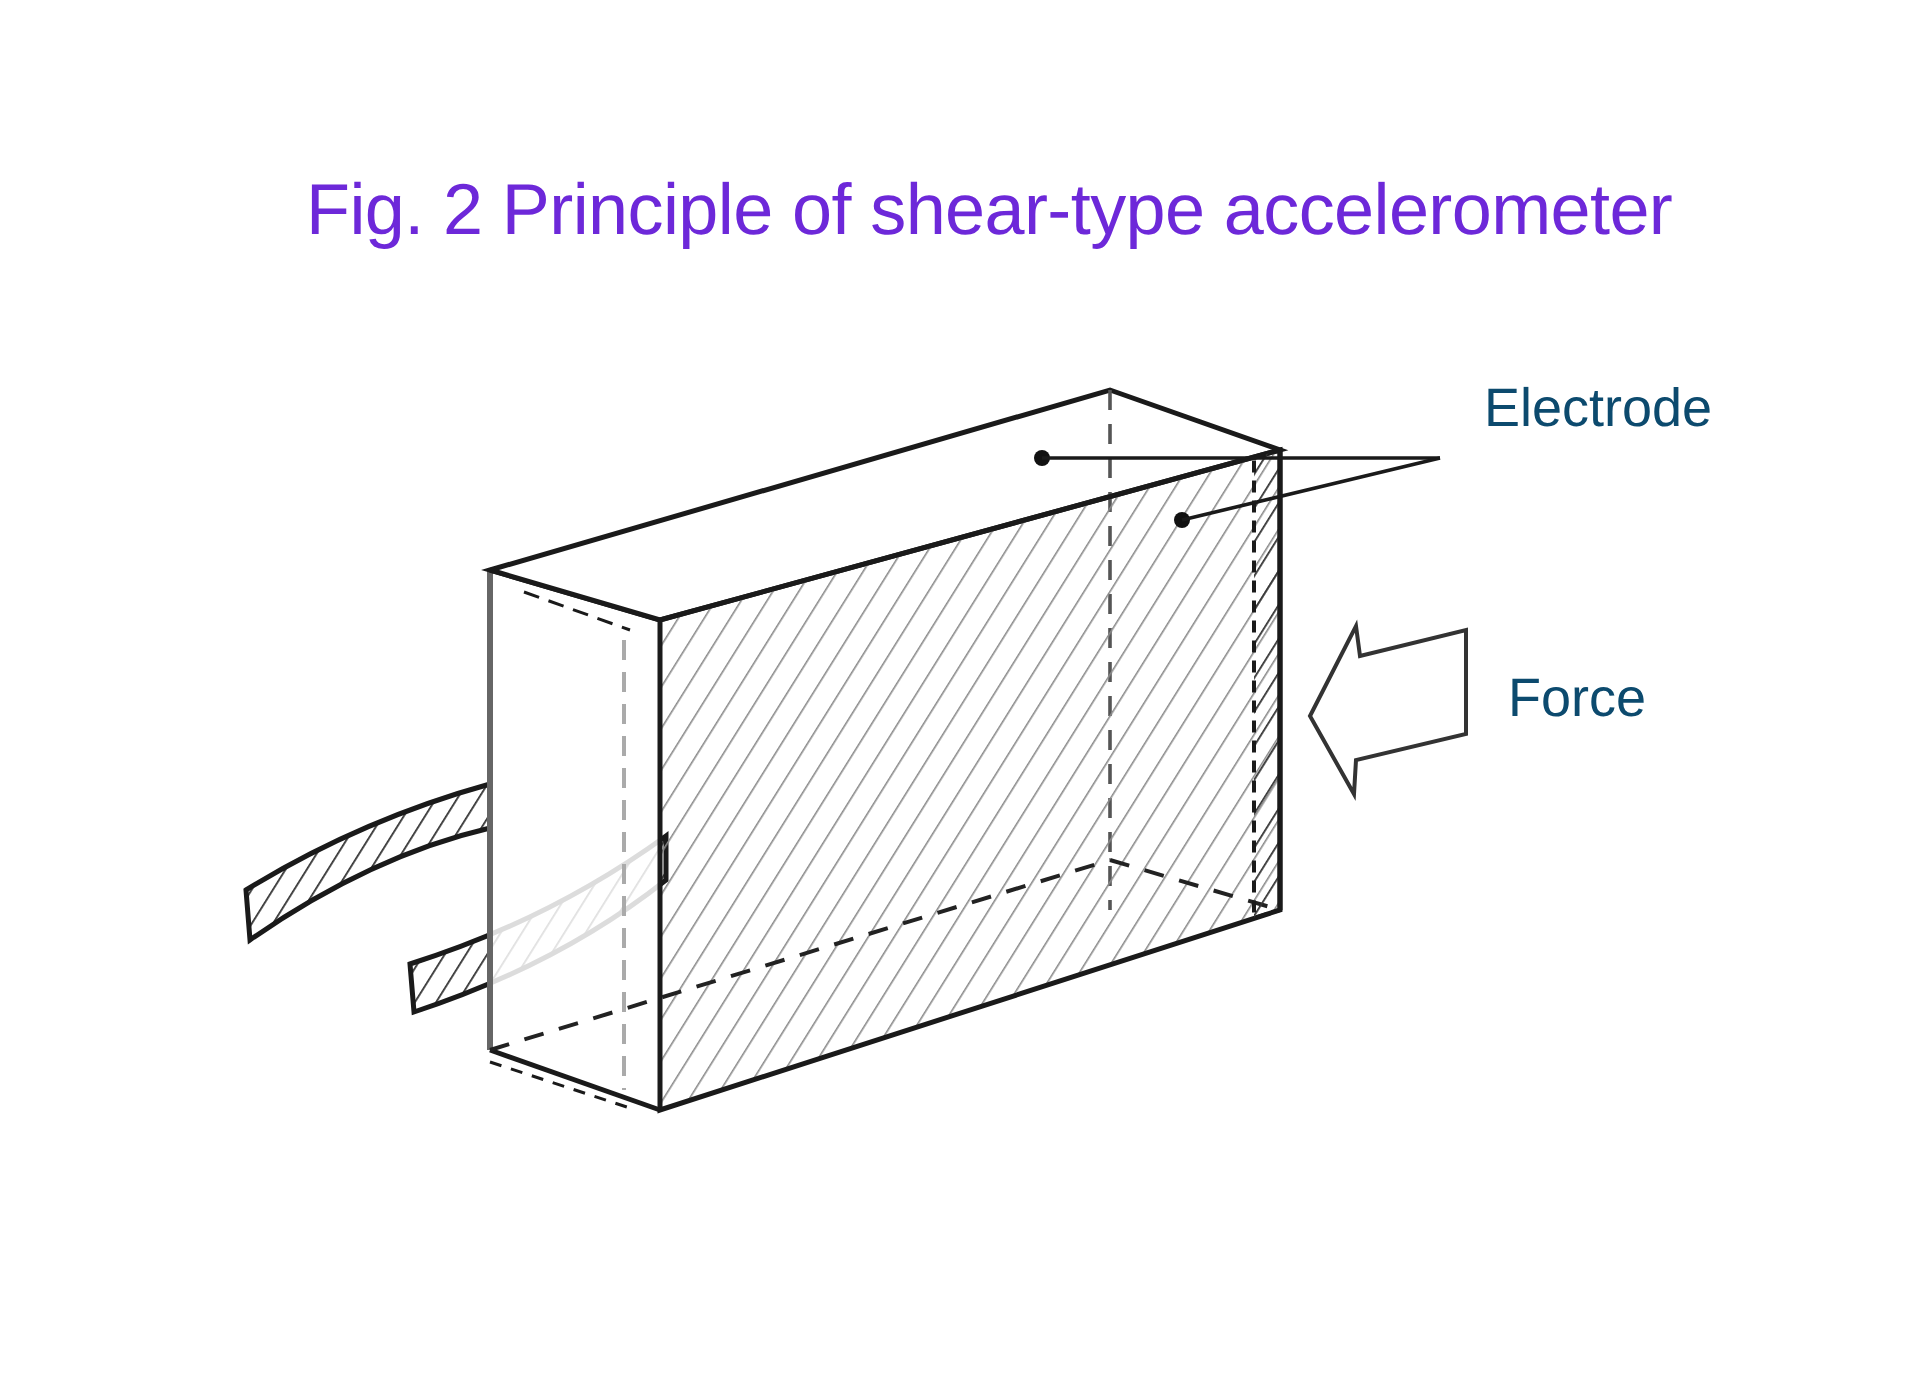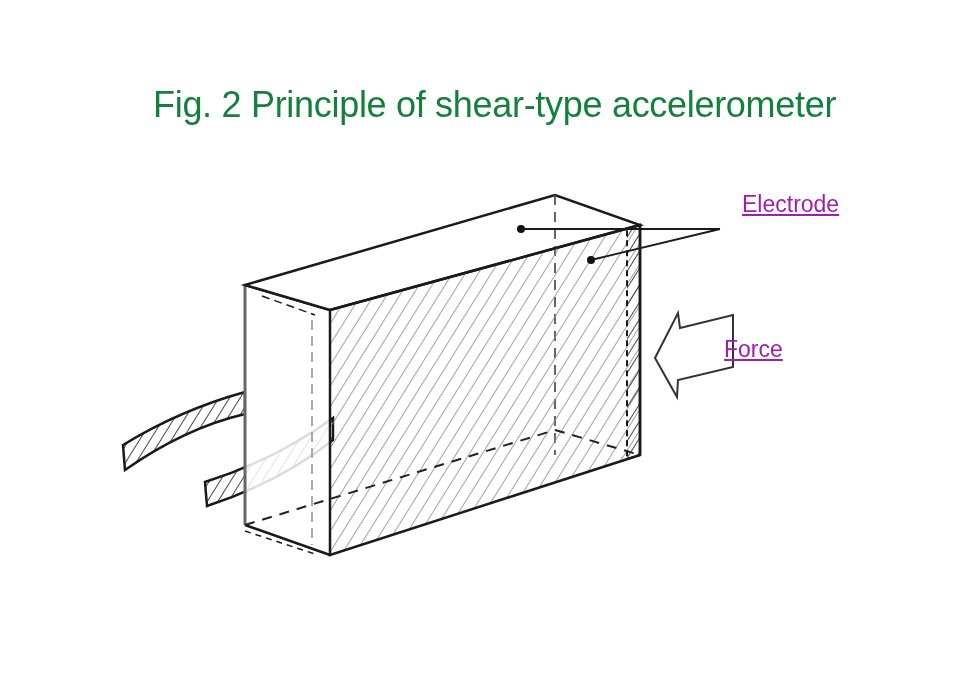--- a/index.html
+++ b/index.html
@@ -1,20 +1,20 @@
 <!DOCTYPE html>
 <html><head>
 <meta charset="utf-8">
 <style>
   html, body { margin: 0; padding: 0; background: #ffffff; }
   body { width: 960px; height: 688px; position: relative; overflow: hidden; font-family: "Liberation Sans", sans-serif; }
-  .title { position: absolute; left: 153px; top: 84px; font-size: 36px; color: #15803d; letter-spacing: -0.3px; white-space: nowrap; }
-  .label { position: absolute; font-size: 23px; color: #a21caf; line-height: 33px; white-space: nowrap; text-decoration: underline; }
+  .title { position: absolute; left: 153px; top: 84px; font-size: 36px; color: #6d28d9; letter-spacing: -0.3px; white-space: nowrap; }
+  .label { position: absolute; font-size: 27px; color: #0c4a6e; line-height: 33px; white-space: nowrap; }
   .lbl-electrode { left: 742px; top: 188px; }
-  .lbl-force { left: 724px; top: 333px; }
+  .lbl-force { left: 754px; top: 333px; }
   svg.diagram { position: absolute; left: 0; top: 0; }
 </style>
 </head>
 <body>
 
 <div class="title">Fig. 2  Principle of shear-type accelerometer</div>
 
 <svg class="diagram" width="960" height="688" viewBox="0 0 960 688">
   <defs>
     <pattern id="hatch" patternUnits="userSpaceOnUse" width="11" height="11" patternTransform="rotate(32)">

